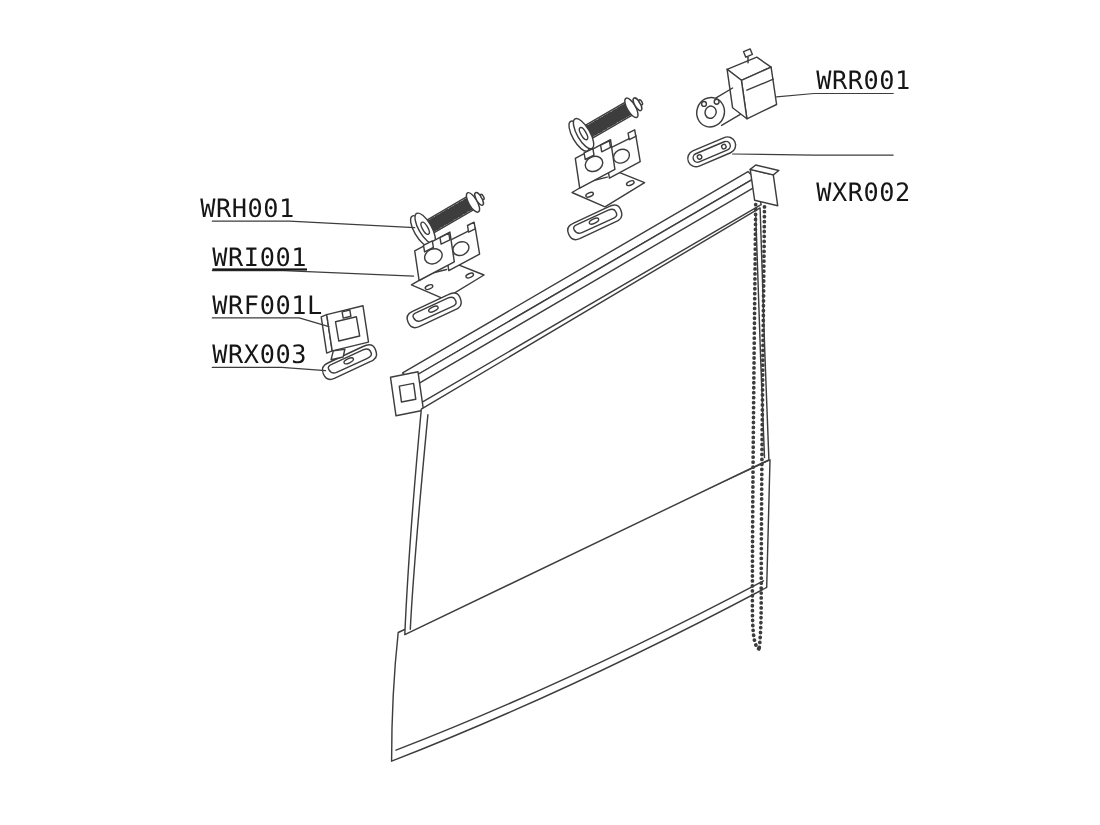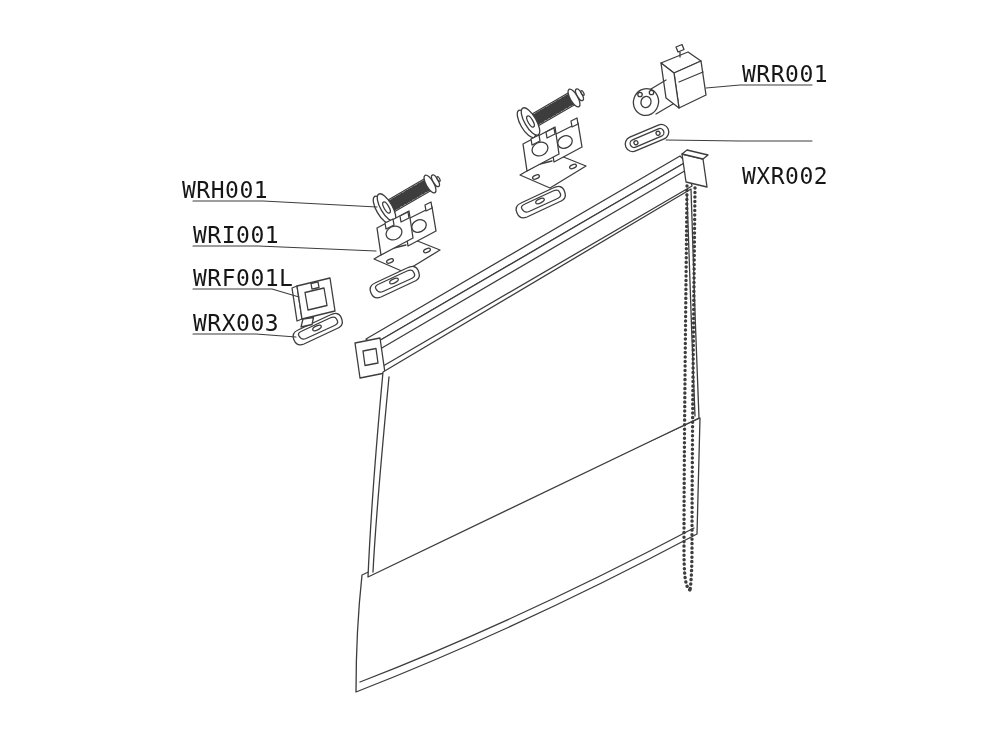--- a/index.html
+++ b/index.html
@@ -14,21 +14,21 @@
   .part-label{
     position:absolute;
     font-size:23px;
     font-weight:500;
     letter-spacing:0.5px;
     color:#161616;
     white-space:nowrap;
     line-height:17px;
   }
   .lbl-wrh001{left:182px;top:182px;}
-  .lbl-wri001{left:193px;top:227px;}
+  .lbl-wri001{left:193px;top:227px;text-decoration:underline;}
   .lbl-wrf001l{left:193px;top:270px;text-align:center;}
   .lbl-wrx003{left:193px;top:315px;text-align:center;}
   .lbl-wrr001{left:742px;top:66px;}
   .lbl-wxr002{left:742px;top:122px;margin-top:46px;}
 </style>
 </head>
 <body>
 
 <div class="stage">
 

